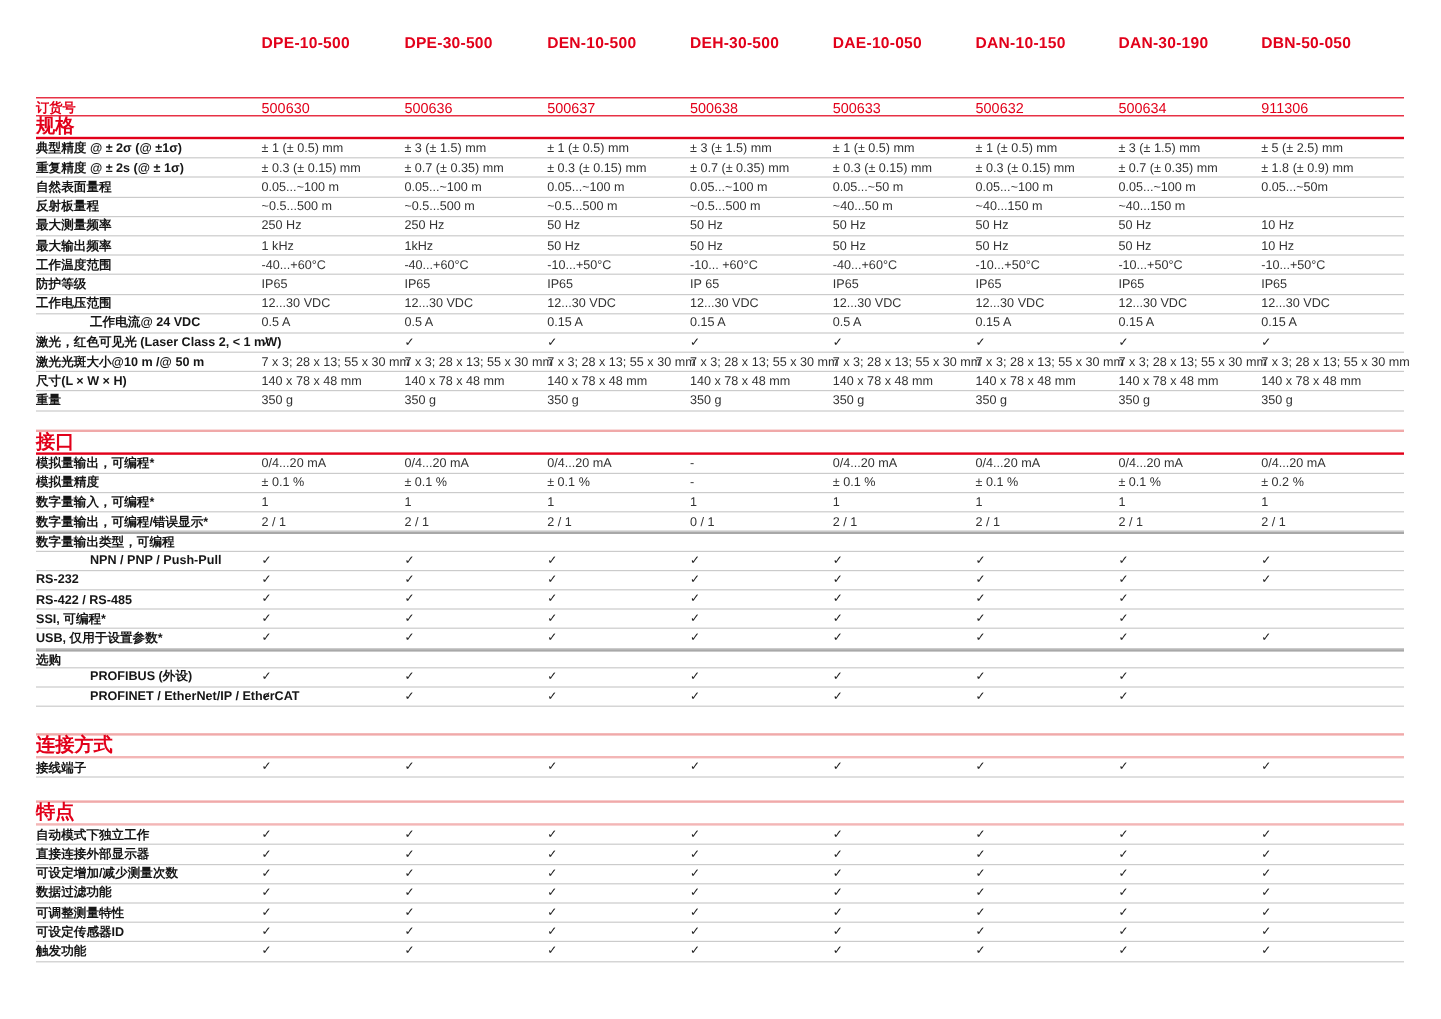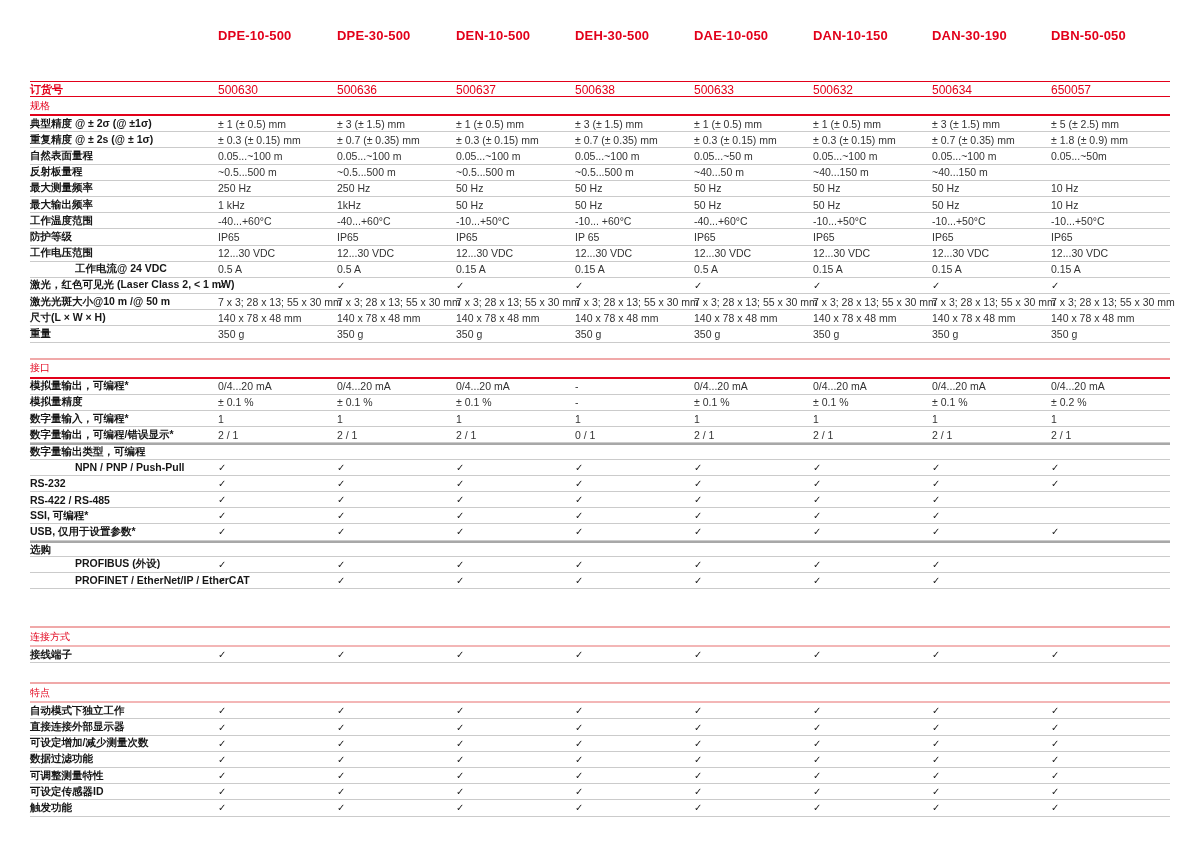--- a/index.html
+++ b/index.html
@@ -8,29 +8,29 @@
   .grid-row{display:grid;grid-template-columns:188px repeat(8,119px);align-items:center;box-sizing:border-box;}
   .hdr-row{height:19px;margin-bottom:1px;}
   .hdr-cell{color:#e2001a;font-weight:bold;font-size:13px;white-space:nowrap;letter-spacing:.2px;}
   .order-row{height:16px;border-top:1px solid #e2001a;border-bottom:1px solid #e2001a;margin-top:36px;}
   .order-label{color:#e2001a;font-weight:bold;font-size:11px;}
   .order-val{color:#e2001a;font-size:12px;}
   .section{width:100%;}
   .sec-top{border-top:2px solid #f0a9a9;}
   .sec-title-row{height:17px;border-bottom:2px solid #e2001a;display:flex;align-items:center;}
   .sec-light .sec-title-row{border-bottom:2px solid #f3b6b6;}
-  .sec-title{color:#e2001a;font-weight:normal;font-size:10px;}
+  .sec-title{color:#e2001a;font-weight:bold;font-size:16px;}
   .row{height:16.2px;border-bottom:1px solid #cbcbcb;font-size:10.5px;}
   .row .label{font-weight:bold;color:#161616;white-space:nowrap;overflow:visible;}
   .row .label .indent{display:inline-block;width:45px;}
   .val{color:#333;white-space:nowrap;}
   .check{font-size:10px;color:#1d1d1d;}
   .thick{border-top:2px solid #a8a8a8;}
   .sec-1{margin-top:15px;}
-  .sec-2{margin-top:37px;}
+  .sec-2{margin-top:22px;}
   .sec-3{margin-top:19px;}
 </style>
 </head>
 <body>
 
 <div class="table" id="spec-table">
     <div class="grid-row hdr-row">
       <div class=""></div>
       <div class="hdr-cell">DPE-10-500</div>
       <div class="hdr-cell">DPE-30-500</div>
@@ -43,21 +43,21 @@
     </div>
     <div class="grid-row order-row">
       <div class="order-label">订货号</div>
       <div class="order-val">500630</div>
       <div class="order-val">500636</div>
       <div class="order-val">500637</div>
       <div class="order-val">500638</div>
       <div class="order-val">500633</div>
       <div class="order-val">500632</div>
       <div class="order-val">500634</div>
-      <div class="order-val">650057</div>
+      <div class="order-val">911306</div>
     </div>
     <div class="section sec-0">
       <div class="sec-title-row">
         <div class="sec-title">规格</div>
       </div>
       <div class="grid-row row">
         <div class="label">典型精度 @ ± 2σ (@ ±1σ)</div>
         <div class="val">± 1 (± 0.5) mm</div>
         <div class="val">± 3 (± 1.5) mm</div>
         <div class="val">± 1 (± 0.5) mm</div>

